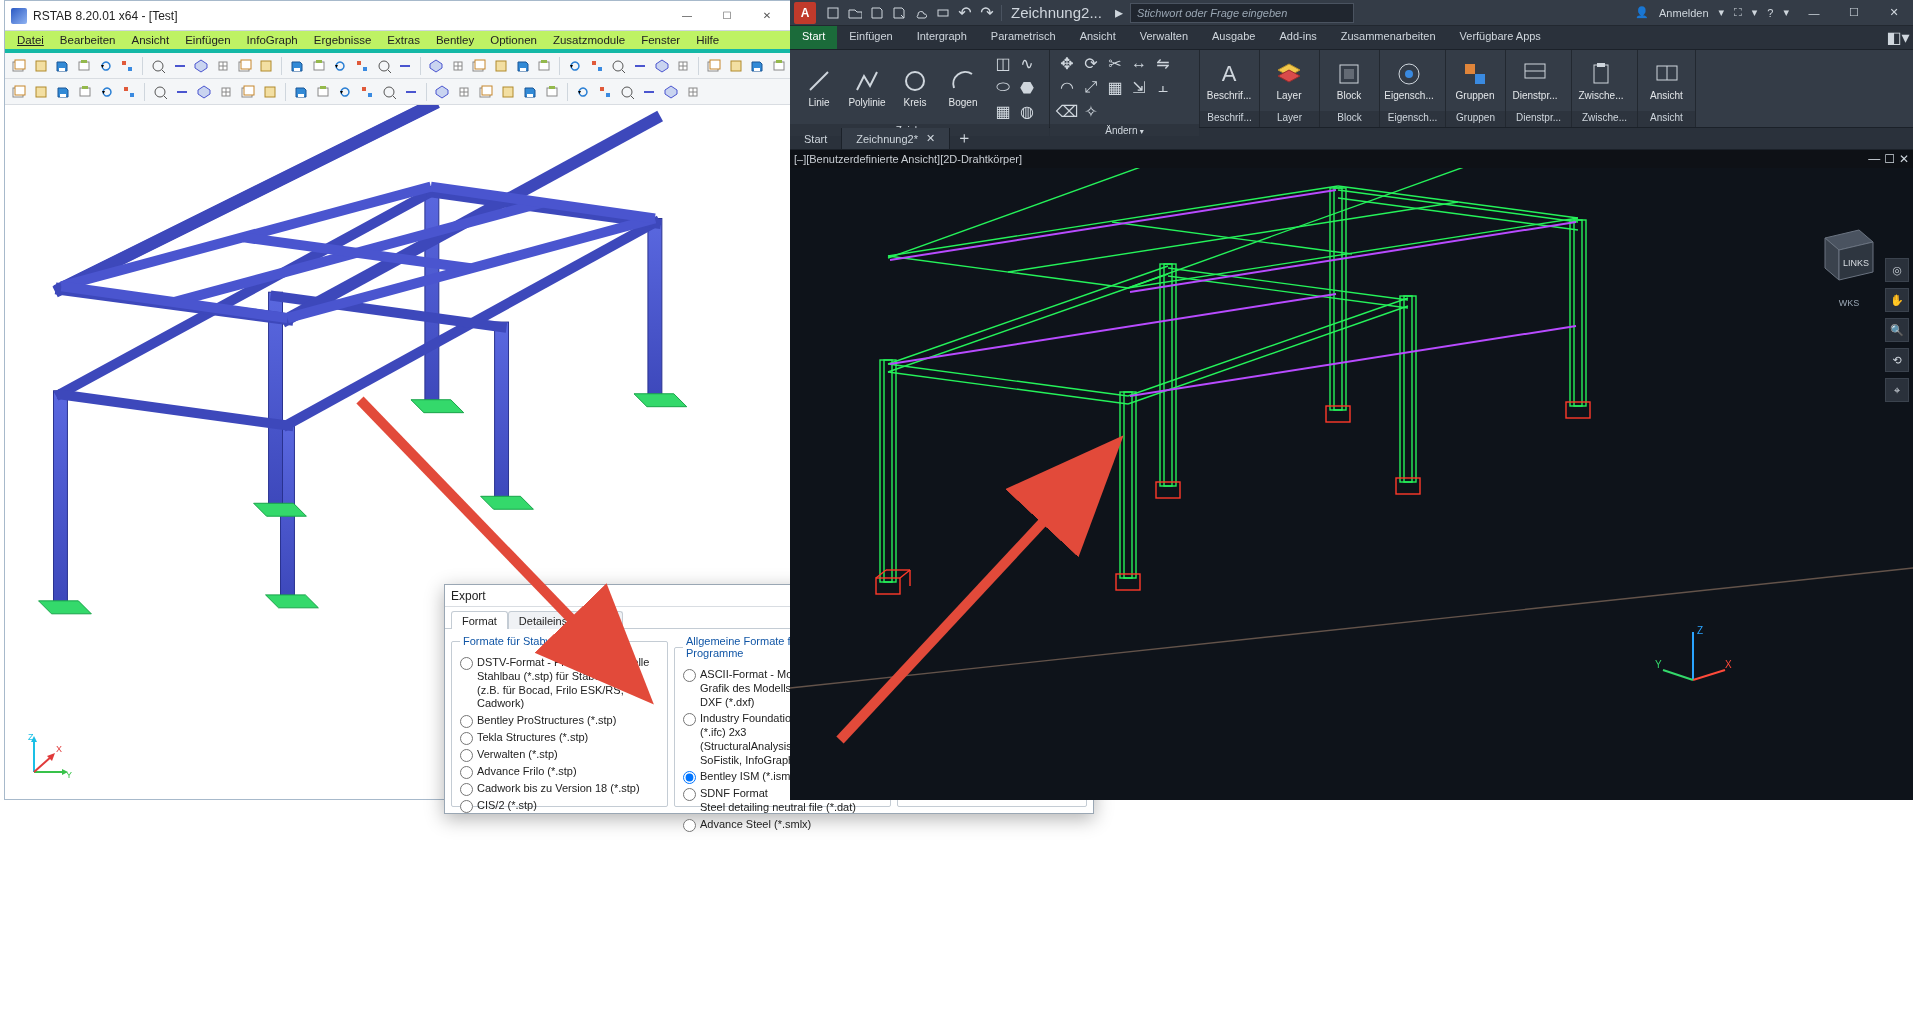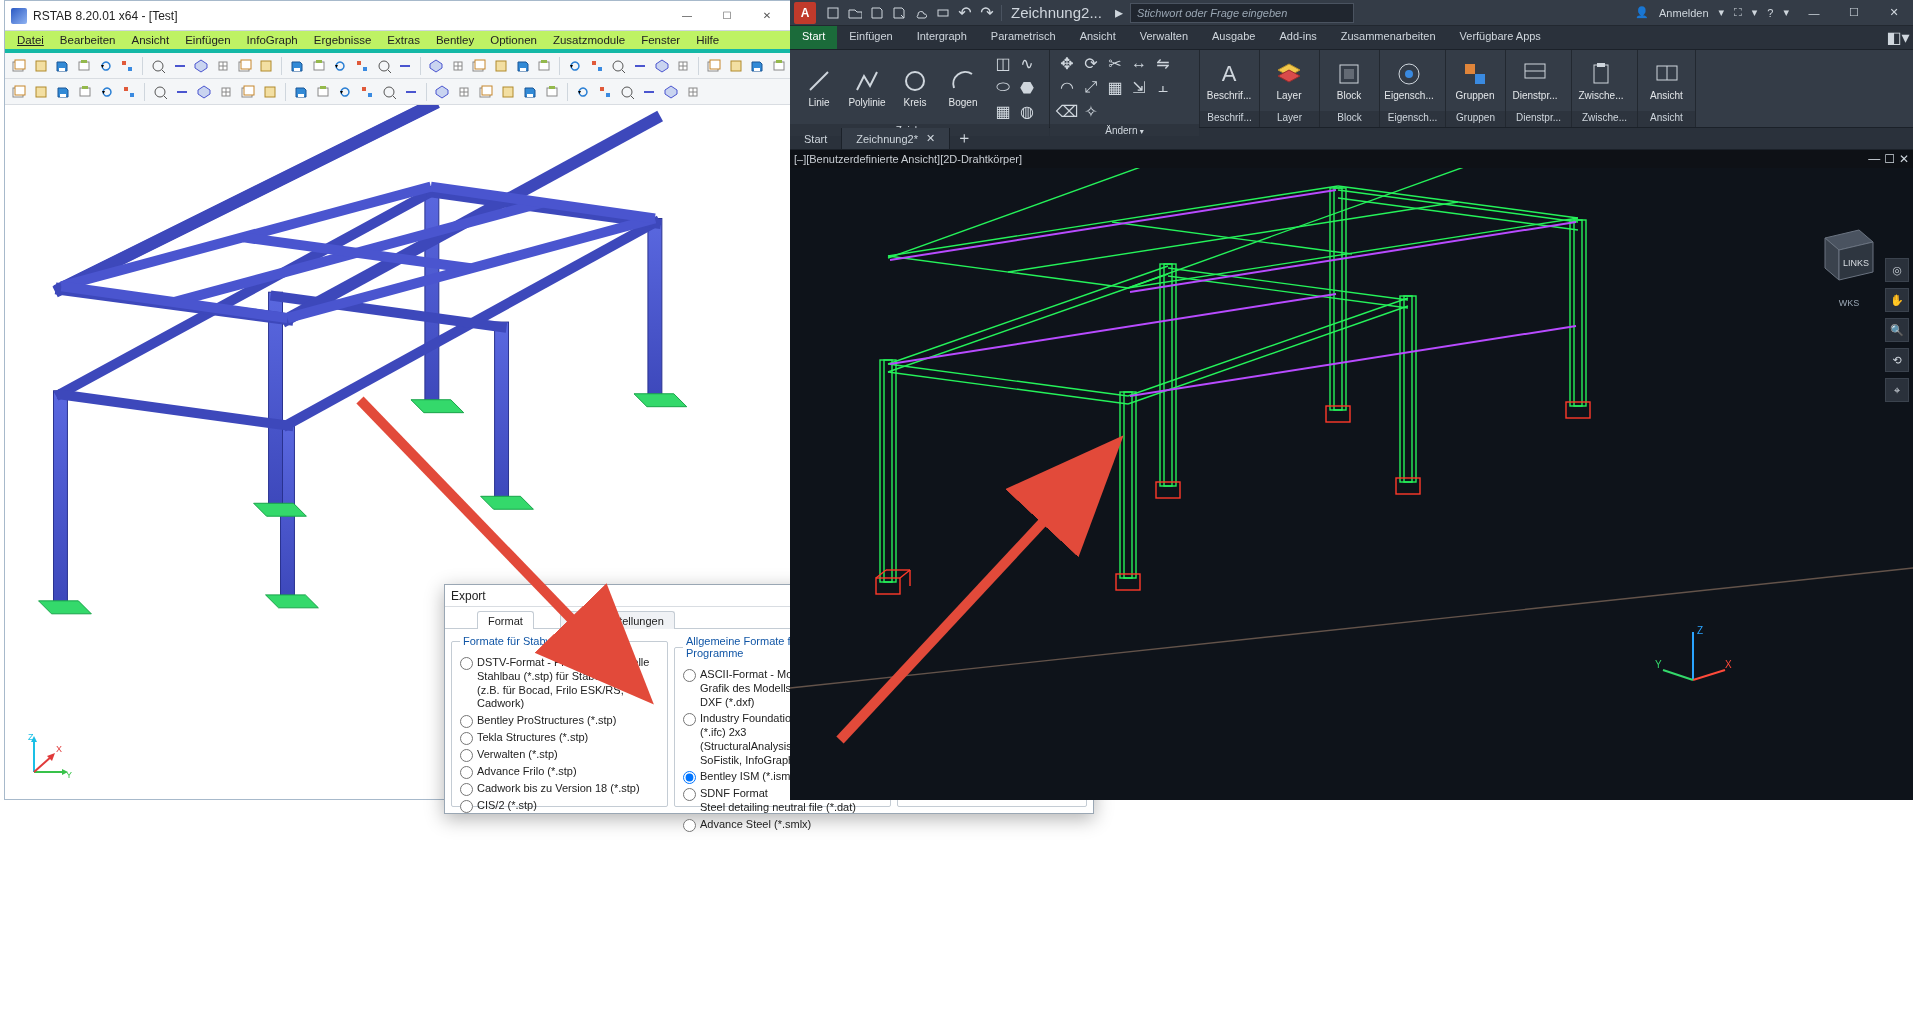--- a/index.html
+++ b/index.html
@@ -36,21 +36,21 @@
   position: absolute; left: 444px; top: 584px; width: 650px; height: 230px;
   background: #fff; border: 1px solid #9aa7b4; box-shadow: 0 5px 18px rgba(0,0,0,.3);
   font-size: 11px; color: #222;
 }
 #export-dlg .dlg-title { height: 22px; border-bottom: 1px solid #d9dde2; display: flex; align-items: center;
   padding: 0 6px; font-size: 12px; }
 #export-dlg .dlg-title .x { margin-left: auto; width: 18px; height: 16px; text-align: center; cursor: pointer; font-size: 12px; }
 #export-dlg .tabs { height: 22px; display: flex; align-items: flex-end; padding-left: 6px; gap: 0;
   border-bottom: 1px solid #c4ccd4; }
 #export-dlg .tabs .tab { font-size: 11px; padding: 3px 10px 2px 10px; border: 1px solid #c4ccd4;
-  border-bottom: none; background: #f0f2f5; cursor: pointer; position: relative; top: 1px; border-radius: 3px 3px 0 0; margin-left: 26px; }
+  border-bottom: none; background: #f0f2f5; cursor: pointer; position: relative; top: 1px; border-radius: 3px 3px 0 0; }
 #export-dlg .tabs .tab.active { background: #fff; z-index: 2; }
 #export-dlg .body { display: flex; gap: 6px; padding: 6px; height: calc(100% - 44px); }
 #export-dlg fieldset { flex: 1; border: 1px solid #c4ccd4; border-radius: 2px; padding: 6px 8px; min-width: 0; }
 #export-dlg fieldset.narrow { flex: 0 0 190px; }
 #export-dlg legend { font-size: 11px; color: #1156a6; padding: 0 3px; }
 #export-dlg .opt { display: flex; align-items: flex-start; gap: 4px; margin: 3px 0; line-height: 1.25; }
 #export-dlg .opt input { margin-top: 1px; }
 #export-dlg .opt .lbl { flex: 1; }
 #export-dlg .opt .sub { color: #222; }
 

